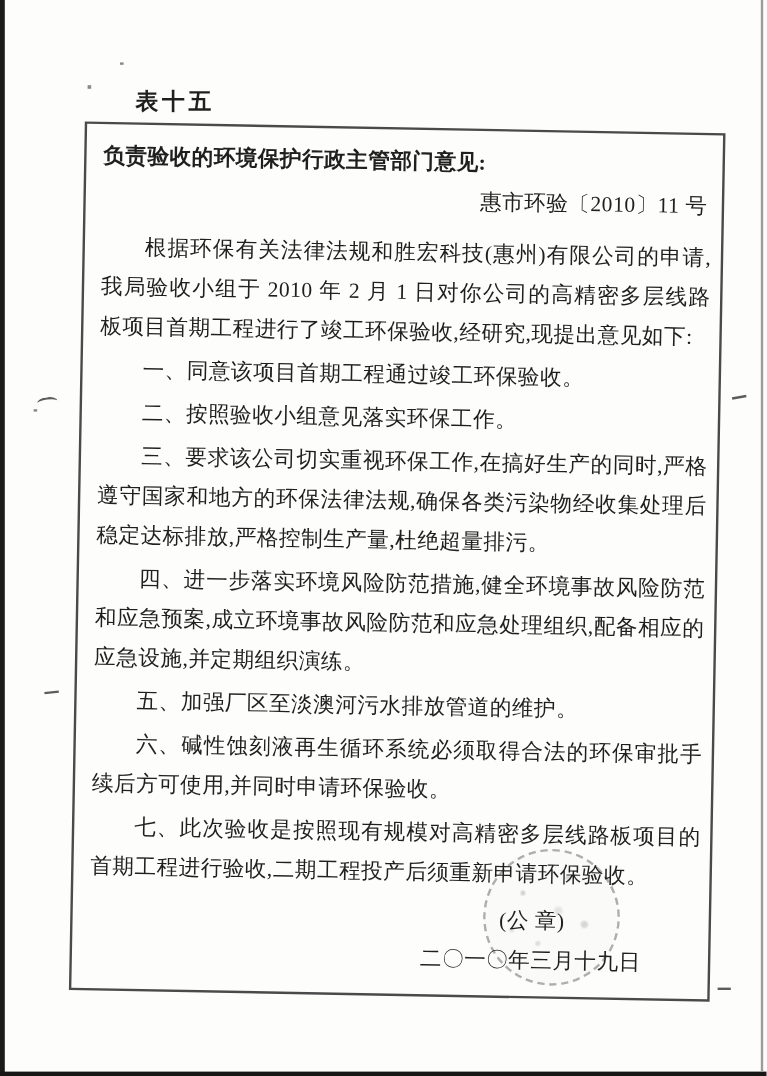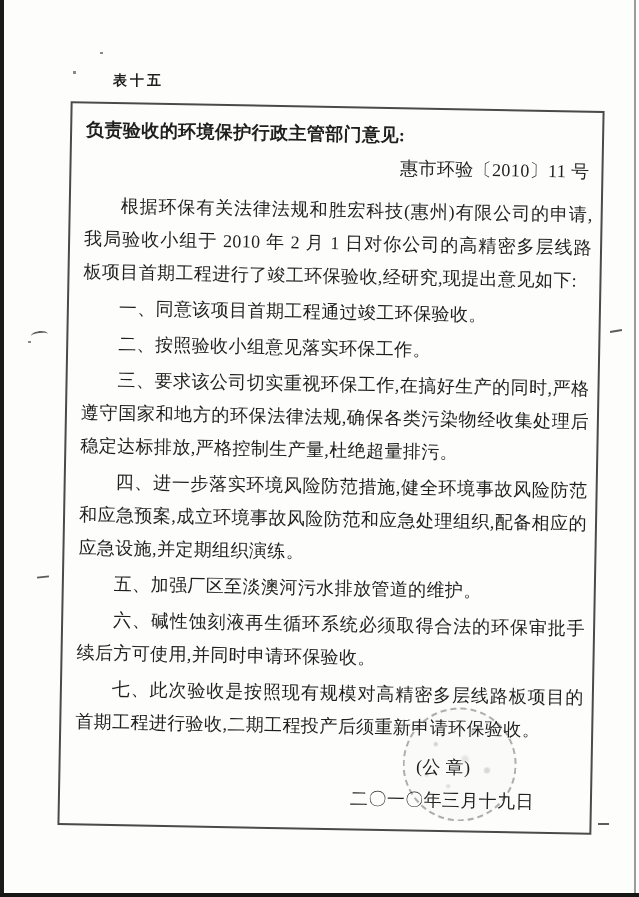--- a/index.html
+++ b/index.html
@@ -20,21 +20,21 @@
   .edge-left   { position:absolute; left:0; top:0; width:4px; height:897px; background:#1b1b1b; }
   .edge-bottom { position:absolute; left:0; top:893px; width:639px; height:4px; background:#161616; }
   .edge-right  { position:absolute; left:634px; top:0; width:2px; height:893px; background:#9b9b9b; }
   
   .speck { position:absolute; background:#8a8a84; }
   .mark  { position:absolute; border-top:2px solid #5c5c58; }
   .mark-arc { border-radius:60% 60% 0 0; }
 
   .form-label {
     position:absolute; left:113px; top:72px;
-    font-size:14px; font-weight:bold; letter-spacing:3px;
+    font-size:19px; font-weight:bold; letter-spacing:3px;
   }
 
   .frame {
     position:absolute; left:64px; top:106px;
     width:534px; height:724px;
     border:2px solid #4a4a4a;
     box-sizing:border-box;
     padding:10px 8px 0 14px;
     transform:rotate(1.05deg);
     transform-origin:50% 50%;

